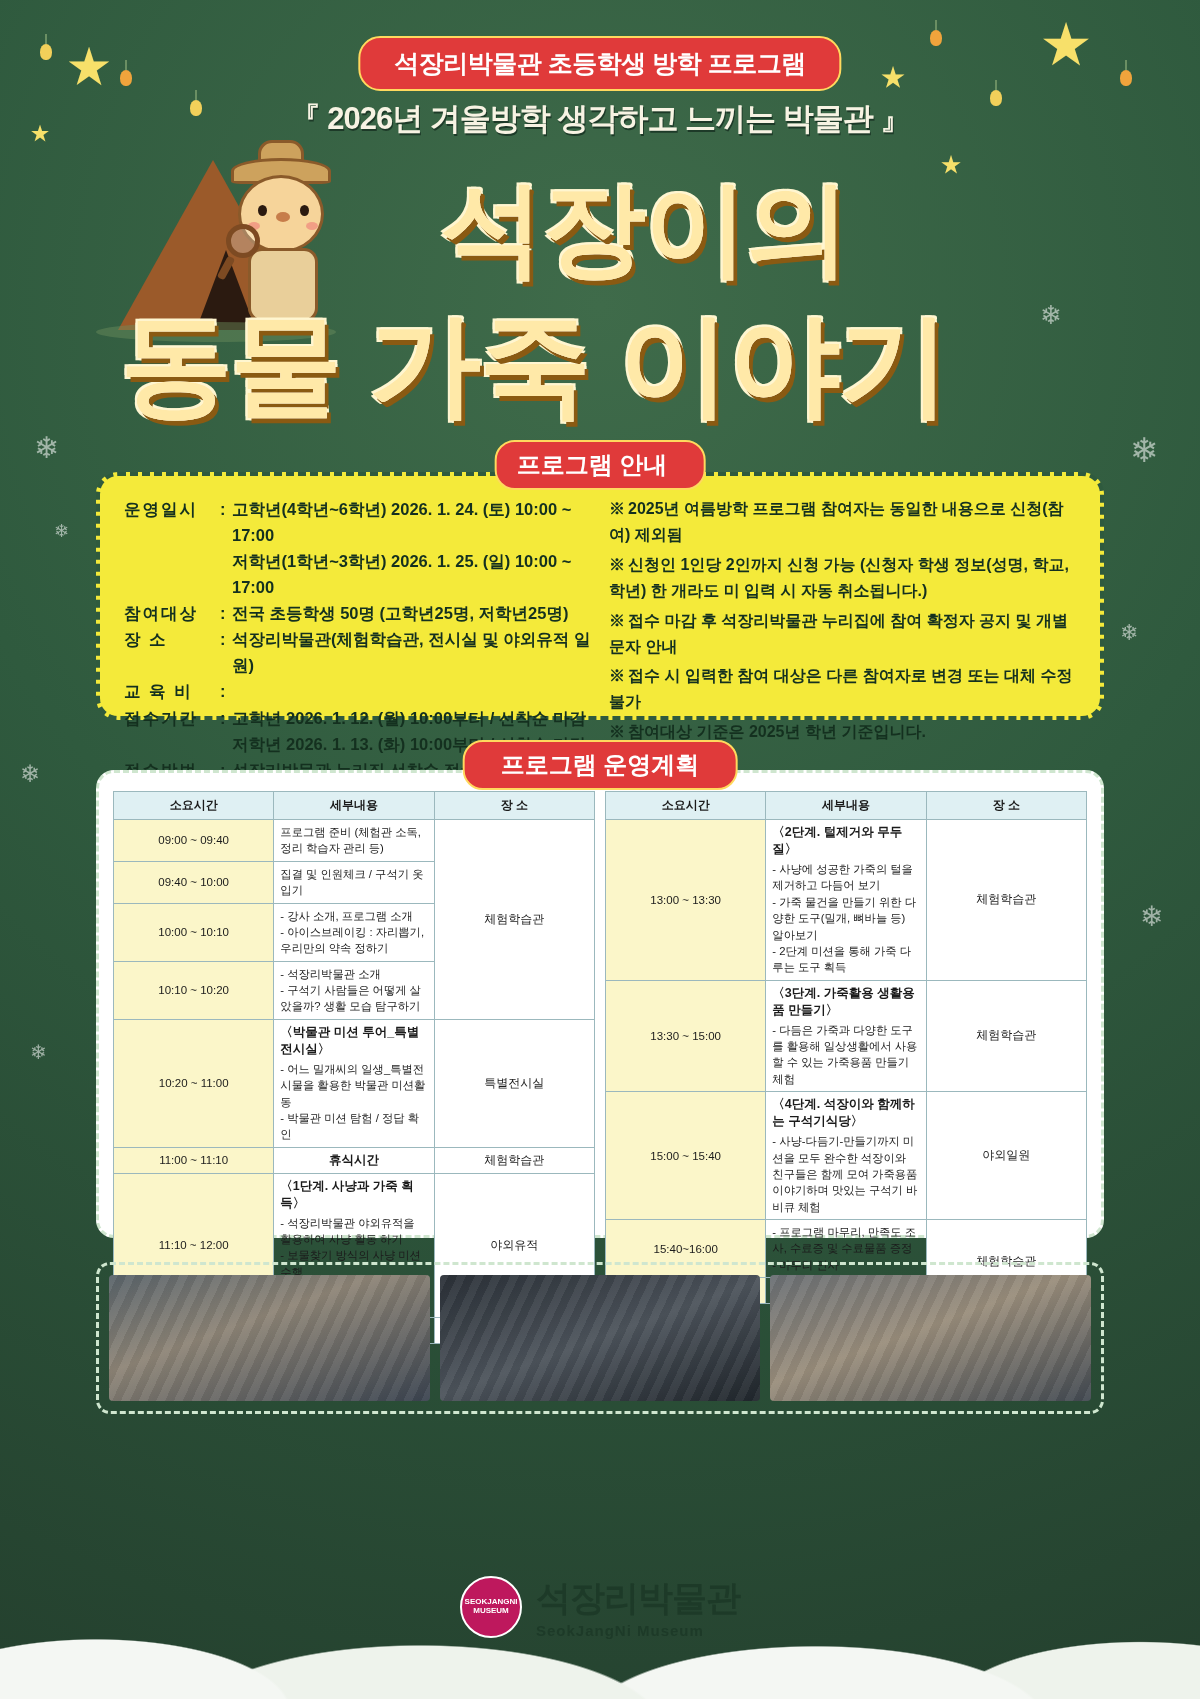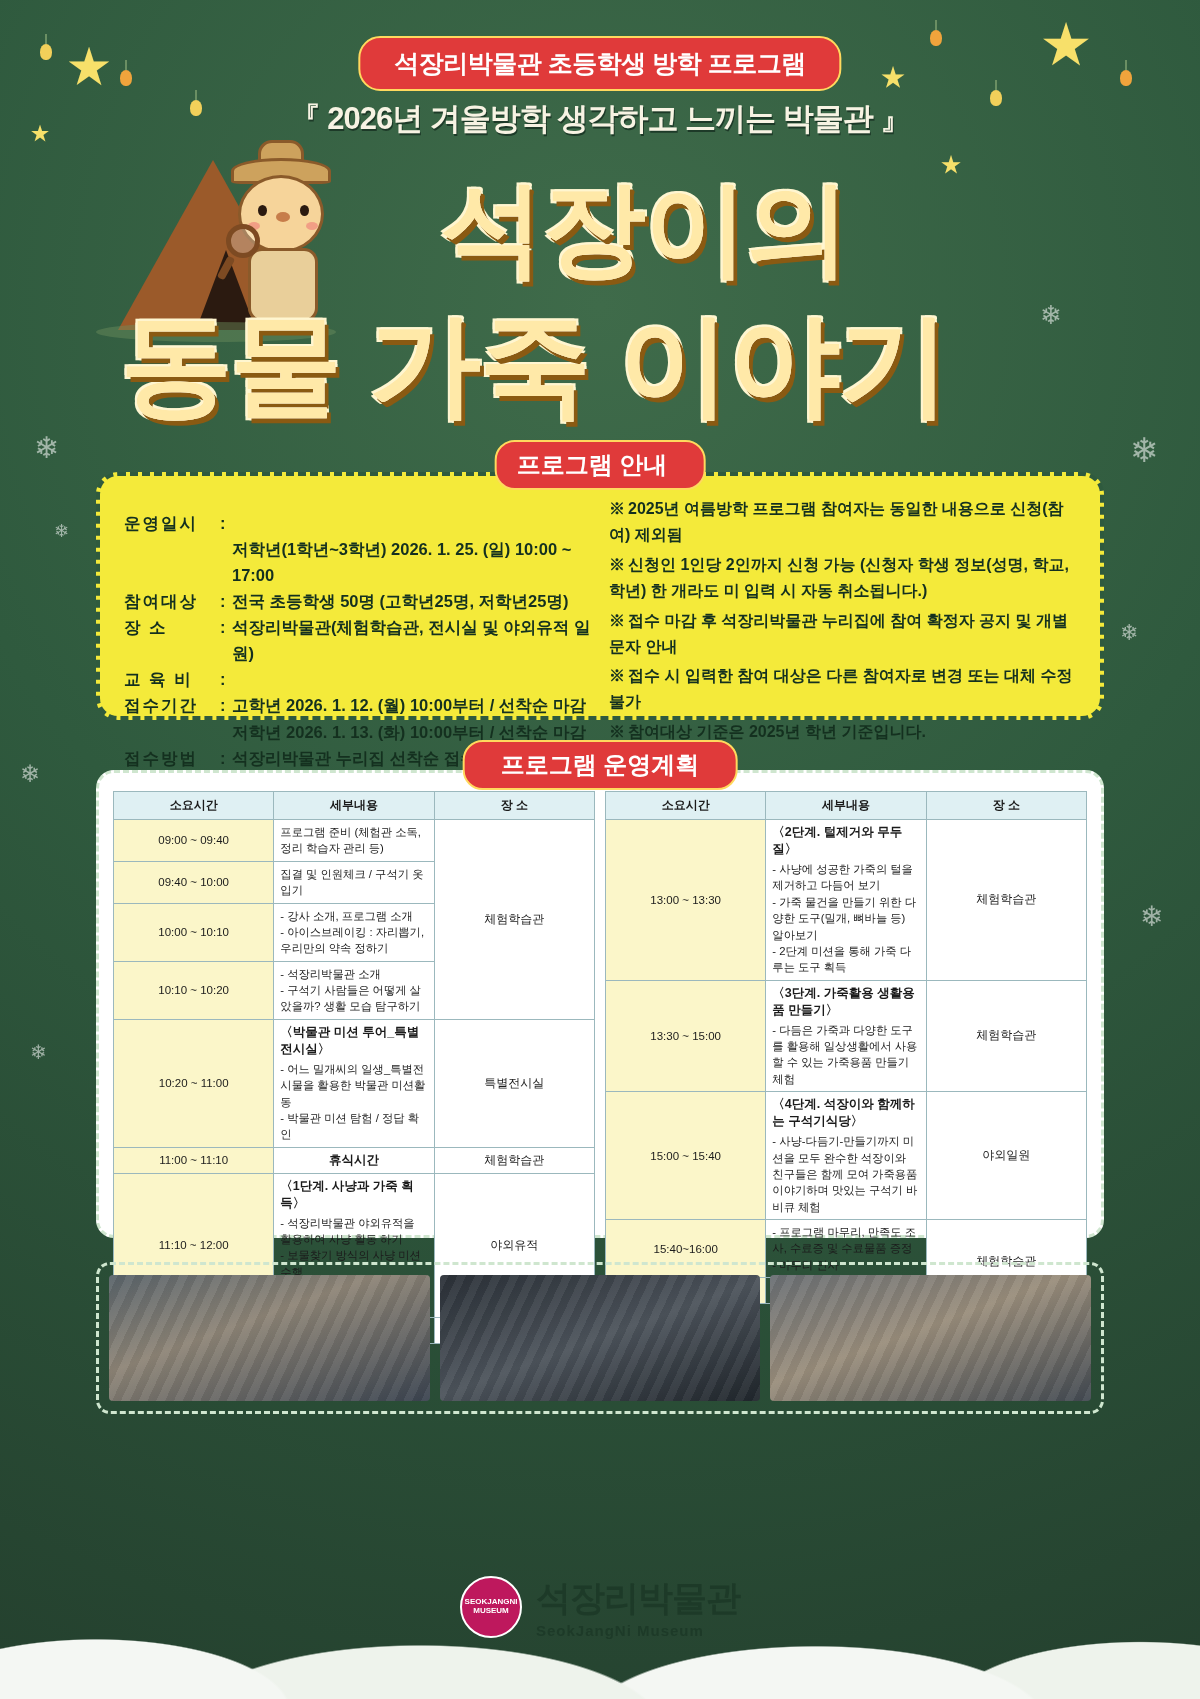--- a/index.html
+++ b/index.html
@@ -71,21 +71,21 @@
     background:#e03a3a; color:#fff; font-weight:bold; font-size:24px;
     padding:7px 36px; border-radius:20px; border:2px solid #ffd95e; white-space:nowrap; z-index:5;
   }
 
   
   .info-box {
     position:absolute; left:96px; top:472px; width:1008px; height:248px;
     background:#f4ea3a; border:4px dashed #2f5a3e; border-radius:22px; color:#14301f;
     padding:20px 24px; display:flex; gap:18px;
   }
-  .info-left { width:50%;margin-top:14px; }
+  .info-left { width:50%; }
   .info-right{ width:50%; }
   .info-row { display:flex; font-size:16.5px; line-height:1.58; font-weight:bold; }
   .info-row .lbl { width:96px; flex:none; letter-spacing:2px;}
   .info-row .sep { width:12px; flex:none; }
   .info-row .val { flex:1; }
   .info-sub { font-size:16.5px; line-height:1.58; font-weight:bold; padding-left:108px;}
   .note { font-size:16px; line-height:1.62; font-weight:bold; margin-bottom:4px; }
   .note .ast { margin-right:3px; }
 
   
@@ -172,20 +172,21 @@
 
 <div class="maintitle1">석장이의</div>
 <div class="maintitle2">동물 가죽 이야기</div>
 
 <div class="sec-title" style="top:440px;padding-left:20px;">프로그램 안내</div>
 <div class="info-box">
   <div class="info-left">
     <div class="info-row">
       <span class="lbl">운영일시</span>
         <span class="sep">:</span>
+      <span class="val">고학년(4학년~6학년) 2026. 1. 24. (토) 10:00 ~ 17:00</span>
     </div>
     <div class="info-sub">저학년(1학년~3학년) 2026. 1. 25. (일) 10:00 ~ 17:00</div>
 
     <div class="info-row">
       <span class="lbl">참여대상</span>
         <span class="sep">:</span>
       <span class="val">전국 초등학생 50명 (고학년25명, 저학년25명)</span>
     </div>
     <div class="info-row">
       <span class="lbl">장    소</span>

